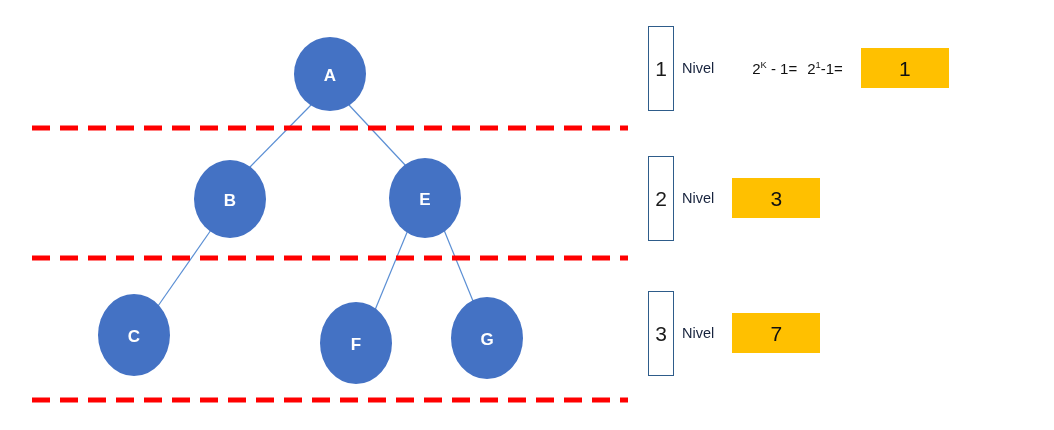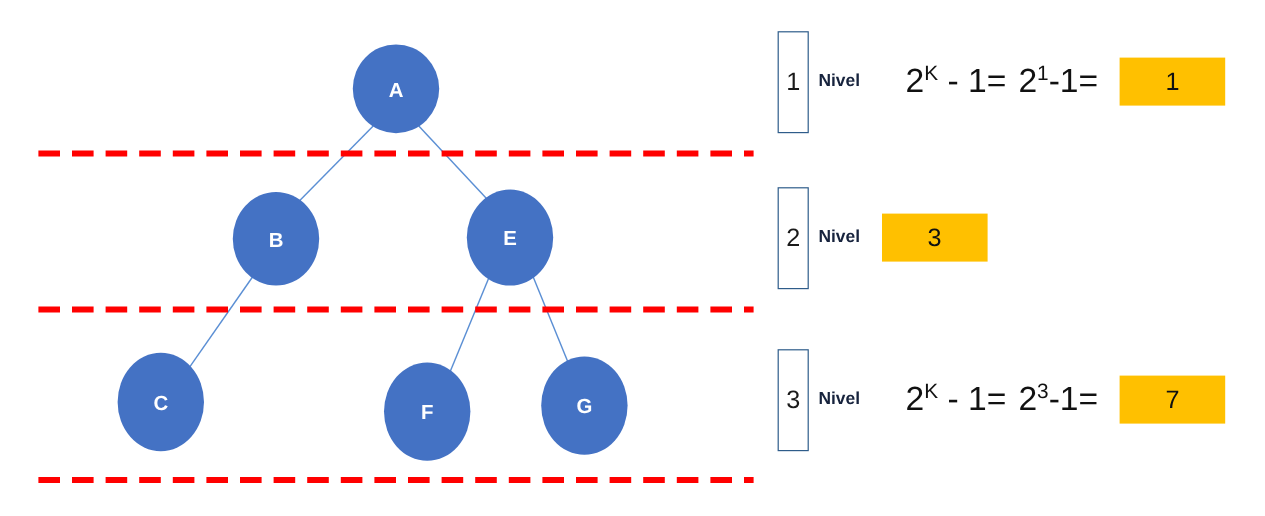--- a/index.html
+++ b/index.html
@@ -74,30 +74,30 @@
   }
   .level-box-num {
     font-family: "Liberation Sans", sans-serif;
     font-size: 21px;
     color: #1a1a1a;
     line-height: 1;
   }
   .level-word {
     font-family: "Liberation Sans", sans-serif;
     font-size: 14.5px;
-    font-weight: bold;
+    font-weight: normal;
     color: #17233d;
     margin-left: 8px;
     flex: 0 0 auto;
     white-space: nowrap;
   }
 
   .formula {
     font-family: "Liberation Sans", sans-serif;
-    font-size: 28px;
+    font-size: 15px;
     color: #111111;
     margin-left: 38px;
     white-space: nowrap;
     flex: 0 0 auto;
     letter-spacing: 0px;
   }
   .formula sup {
     font-size: 0.62em;
     vertical-align: super;
     line-height: 0;
@@ -190,20 +190,19 @@
       <div class="result-box">
         <span class="result-num">3</span>
       </div>
     </div>
 
     <div class="level-row r3">
       <div class="level-box">
         <span class="level-box-num">3</span>
       </div>
       <span class="level-word">Nivel</span>
-      <span class="formula"><span>2</span><sup>K</sup><span> - 1=</span><span class="gap"></span><span>2</span><sup>3</sup><span>-1=</span></span>
       <div class="result-box">
         <span class="result-num">7</span>
       </div>
     </div>
 
   </div>
 </div>
 
 </body></html>

